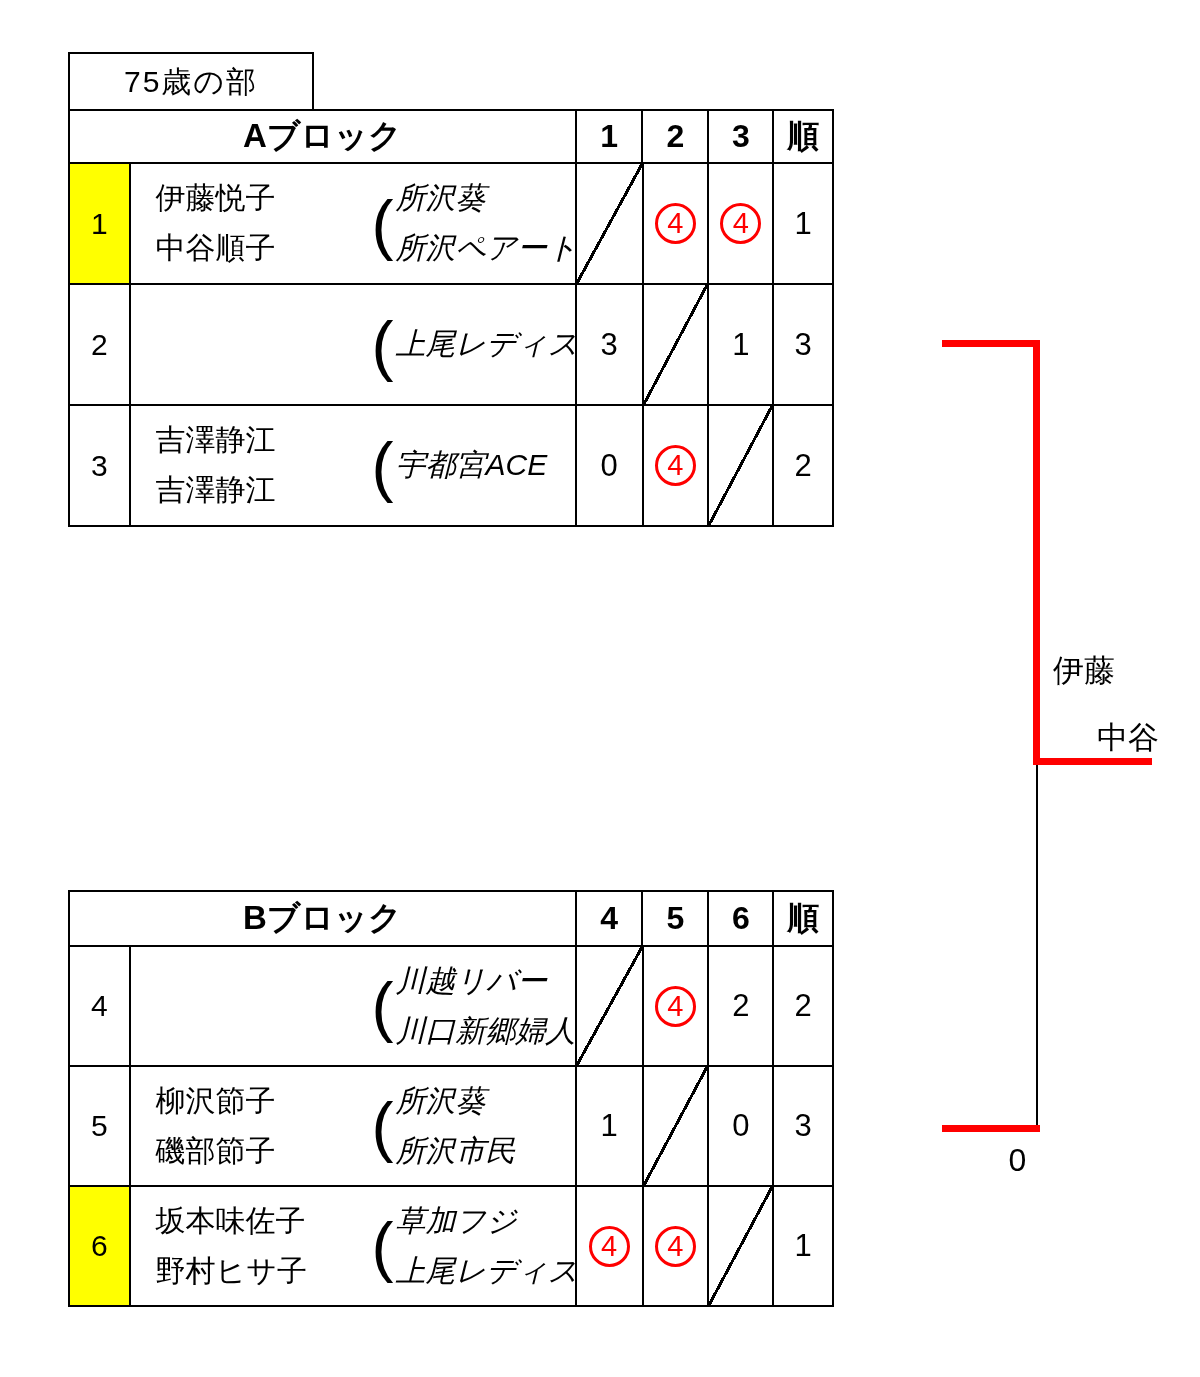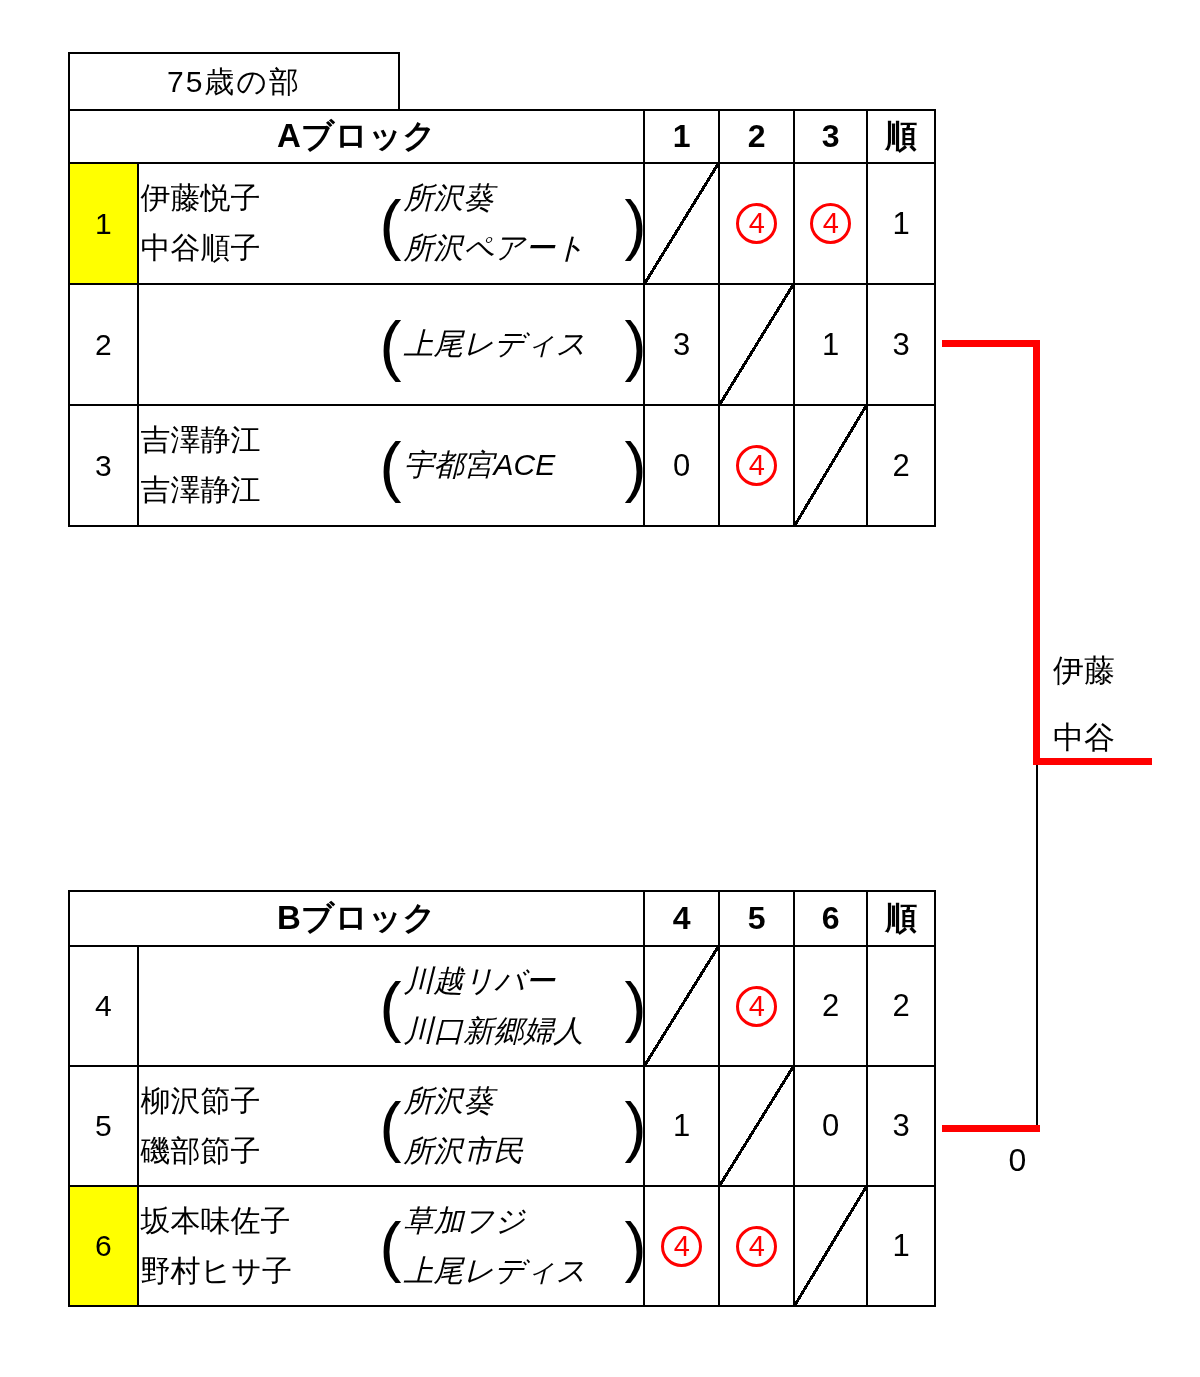--- a/index.html
+++ b/index.html
@@ -7,30 +7,30 @@
   body {
     position:relative;
     width:1200px; height:1377px;
     font-family:"Liberation Sans", sans-serif;
     color:#000;
   }
 
   
   .title-box {
     position:absolute; left:68px; top:52px;
-    width:332px; height:59px;
+    width:246px; height:59px;
     border:2px solid #000; border-bottom:none;
     display:flex; align-items:center; justify-content:center;
     font-size:30px; letter-spacing:2px;
   }
 
   
   .rr-table {
     position:absolute; left:68px;
-    width:868px;
+    width:766px;
     border:2px solid #000;
     background:#fff;
   }
   .rr-table.block-a { top:109px; }
   .rr-table.block-b { top:890px; }
 
   .trow { display:flex; }
   .trow + .trow { border-top:2px solid #000; }
 
   .block-a .thead { height:51px; }
@@ -77,21 +77,21 @@
   }
 
   
   .players, .clubs {
     position:absolute; top:0; height:100%;
     display:flex; flex-direction:column;
     justify-content:space-around; align-items:flex-start;
     padding:9px 0;
     font-size:30px; white-space:nowrap;
   }
-  .players { left:2px; }
+  .players { left:25px; }
   .clubs   { left:265px;font-style:italic; }
   .paren {
     position:absolute; top:50%; transform:translateY(-50%);
     font-size:66px; font-weight:400; line-height:1; color:#000;
   }
   .paren-open  { left:241px; }
   .paren-close { left:486px; }
 
   
   .bk { position:absolute; background:#ff0000; }
@@ -99,21 +99,21 @@
   .bk-vert    { left:1033px; top:340px;  width:7px;   height:425px; }
   .bk-winner  { left:1033px; top:758px;  width:119px; height:7px; }
   .bk-b-exit  { left:942px;  top:1125px; width:98px;  height:7px; }
   .bk-black   { position:absolute; background:#000; left:1036px; top:765px; width:2px; height:360px; }
 
   .winner-name {
     position:absolute; left:1053px;
     font-size:31px; white-space:nowrap;
   }
   .winner-name.l1 { top:650px; }
-  .winner-name.l2 { top:717px; }
+  .winner-name.l2 { top:717px;margin-left:44px; }
 
   .final-score {
     position:absolute; left:995px; top:1142px; width:45px;
     text-align:center; font-size:32px;
   }
 </style>
 </head>
 <body>
 
 <div class="title-box">75歳の部</div>

